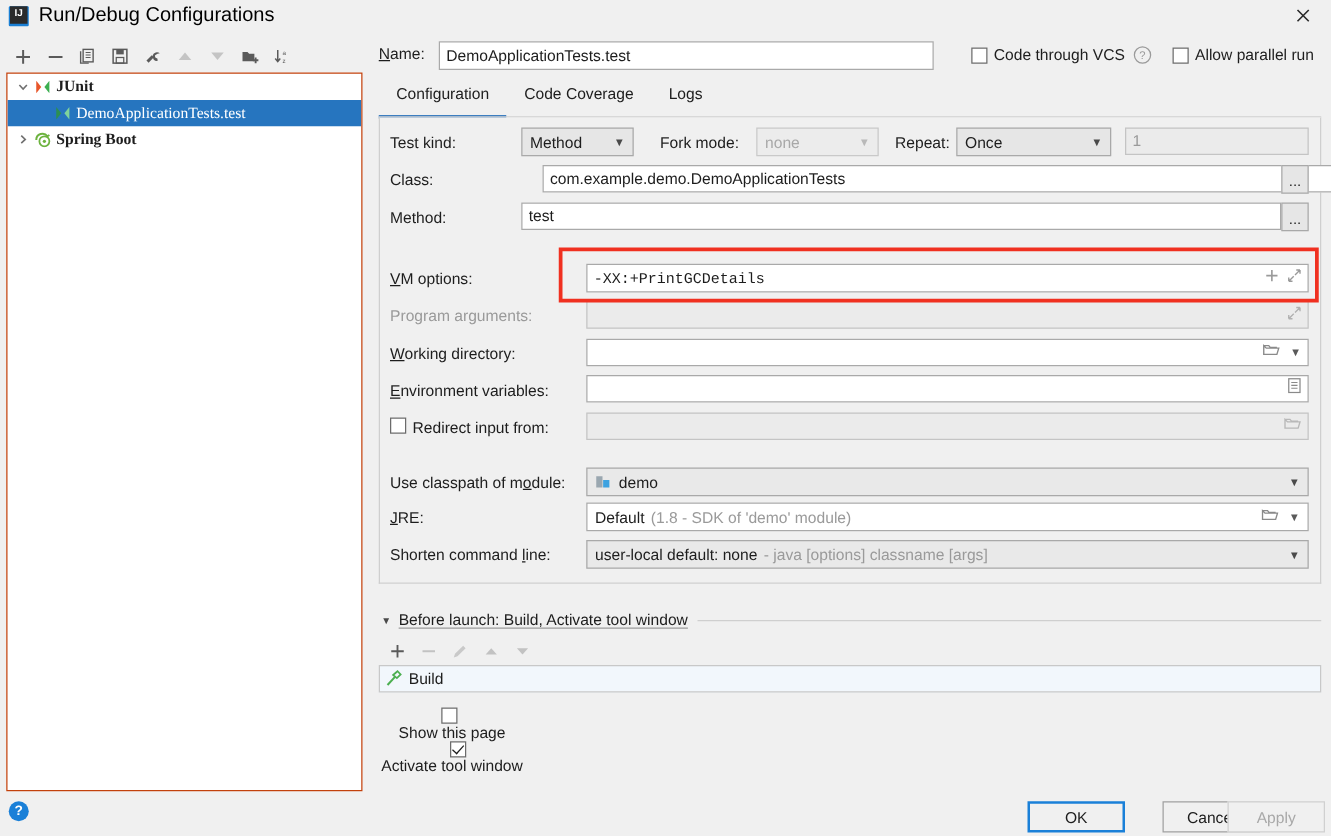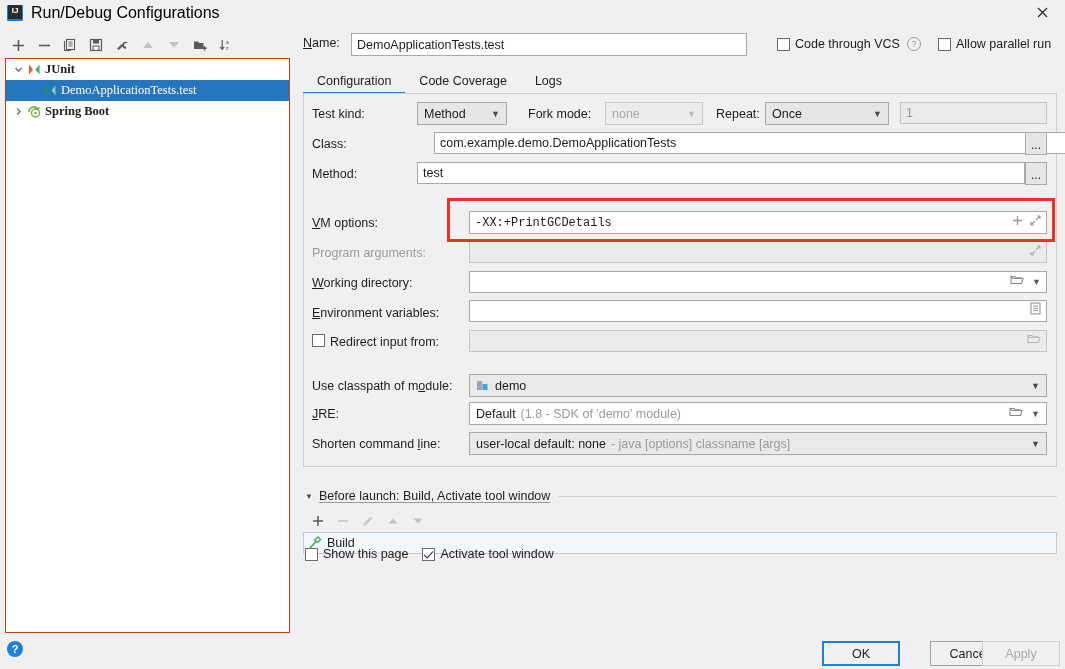--- a/index.html
+++ b/index.html
@@ -107,21 +107,21 @@
   .help-circle {
     width: 14px; height: 14px; border-radius: 50%;
     border: 1px solid #9a9a9a; color: #9a9a9a;
     font-size: 9px; line-height: 12px; text-align: center;
     margin: 0 8px 0 7px; flex: 0 0 14px;
   }
 
   
   .tabs {
     position: absolute; left: 303px; top: 68px; width: 754px; height: 26px;
-    display: flex; align-items: flex-end;
+    display: flex; 
   }
   .tab {
     padding: 0 14px 6px 14px; font-size: 12.5px; color: #1d1d1d;
     position: relative;
   }
   .tab.active::after {
     content: ""; position: absolute; left: 0; right: 0; bottom: -1px;
     height: 3px; background: #3d7ec0;
   }
   .tab-underline {
@@ -203,22 +203,22 @@
   .bl-btn.disabled { color: #c2c2c2; }
 
   .bl-list {
     position: absolute; left: 303px; top: 532px; width: 754px; height: 22px;
     background: #f2f7fc; border: 1px solid #c8c8c8;
     display: flex; align-items: center; padding-left: 4px;
   }
   .bl-item-label { font-size: 12.5px; margin-left: 5px; }
 
   .bottom-checks {
-    position: absolute; left: 305px; top: 547px;
-    display: flex; align-items: center; font-size: 12.5px;
+    position: absolute; left: 305px; top: 566px;
+    display: flex; align-items: center; font-size: 12.5px; flex-direction: column;
   }
 
   
   .help-btn {
     position: absolute; left: 7px; top: 641px;
     width: 16px; height: 16px; border-radius: 50%;
     background: #1a80d8; color: #ffffff;
     font-size: 11px; font-weight: bold; line-height: 16px; text-align: center;
   }
   .btn {

